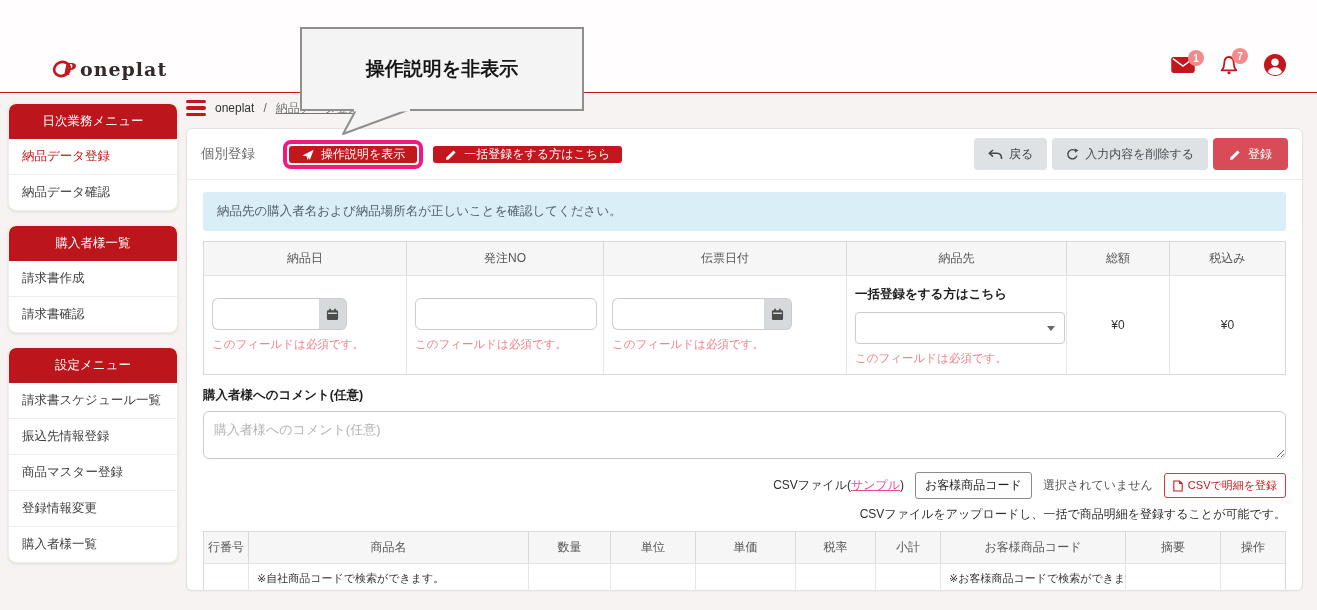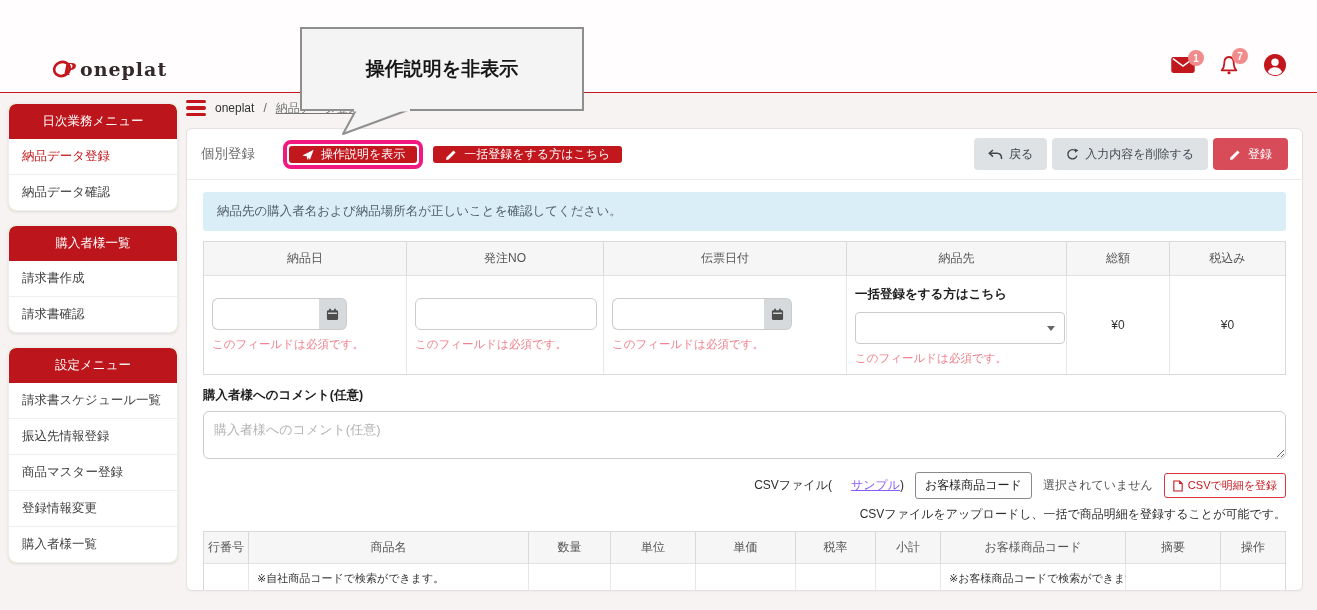--- a/index.html
+++ b/index.html
@@ -57,21 +57,21 @@
   .ferr { color:#f0808c; font-size:11.5px; margin-top:7px; }
   .buyer-label { font-weight:bold; font-size:12.5px; color:#1e1e1e; margin:2px 0 9px; }
   .sel-box { width:210px; height:32px; border:1px solid #ccc; border-radius:4px; background:#fff; display:flex; align-items:center; justify-content:flex-end; padding:0 9px; cursor:pointer; }
   .caret { width:0; height:0; border-left:4px solid transparent; border-right:4px solid transparent; border-top:5px solid #666; }
   .money-c { display:flex; align-items:center; justify-content:center; color:#333; }
 
   .comment-label { font-weight:bold; font-size:12.5px; color:#1e1e1e; margin:12px 0 7px; }
   .comment-area { width:100%; height:48px; border:1px solid #ccc; border-radius:6px; padding:9px 10px; font-size:13px; color:#333; font-family:inherit; resize:vertical; outline:none; }
 
   .csv-row { margin-top:9px; display:flex; align-items:center; justify-content:flex-end; gap:11px; font-size:12px; color:#2e2e2e; }
-  .csv-sample { text-decoration:underline; color:#8b5cf6; cursor:pointer;margin-left:19px; }
+  .csv-sample { text-decoration:underline; color:#ec4899; cursor:pointer; }
   .file-btn { border:1px solid #8a8a8a; background:#fdfdfd; border-radius:3px; padding:4px 9px; font-size:12px; color:#222; cursor:pointer; font-family:inherit; }
   .no-file { color:#555; }
   .csv-reg { display:inline-flex; align-items:center; gap:5px; border:1px solid #d9363e; color:#c2171d; background:#fff; border-radius:3px; padding:4px 8px; font-size:11px; cursor:pointer; font-family:inherit; }
   .csv-desc { text-align:right; font-size:12px; color:#2e2e2e; margin-top:7px; }
 
   
   .itable { margin-top:8px; display:grid; grid-template-columns:45px 280px 82px 85px 100px 80px 65px 185px 95px 1fr; border:1px solid #d9d9d9; font-size:12px; }
   .it-h { background:#f6f6f6; color:#555; text-align:center; padding:7px 3px; border-right:1px solid #d9d9d9; border-bottom:1px solid #e2e2e2; white-space:nowrap; overflow:hidden; }
   .it-h.last, .it-c.last { border-right:none; }
   .it-c { background:#fff; border-right:1px solid #e7e7e7; padding:5px 8px; min-height:74px; }

